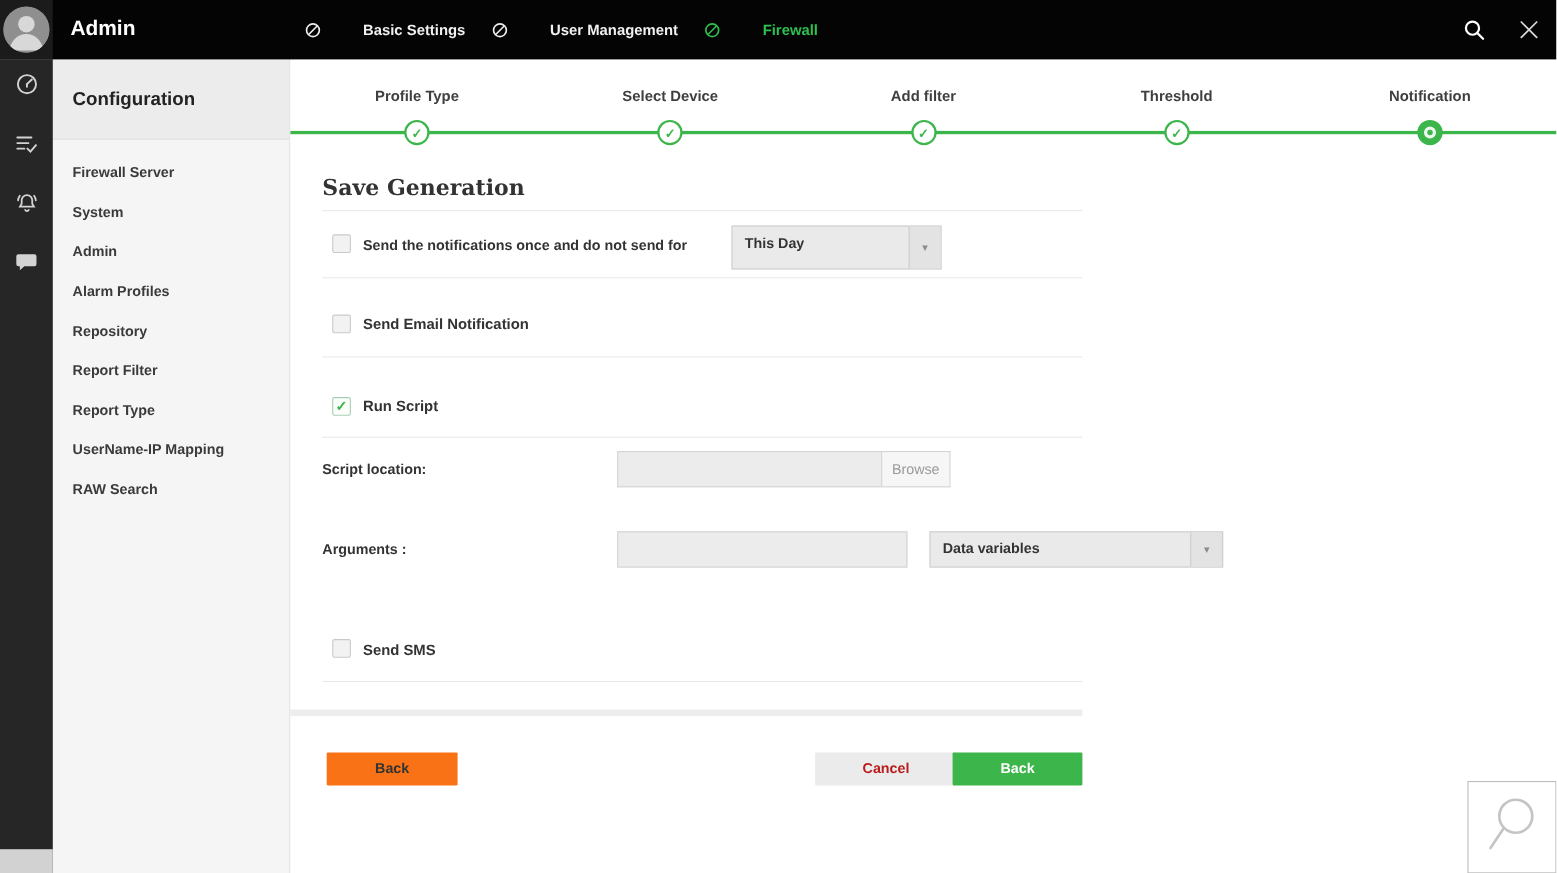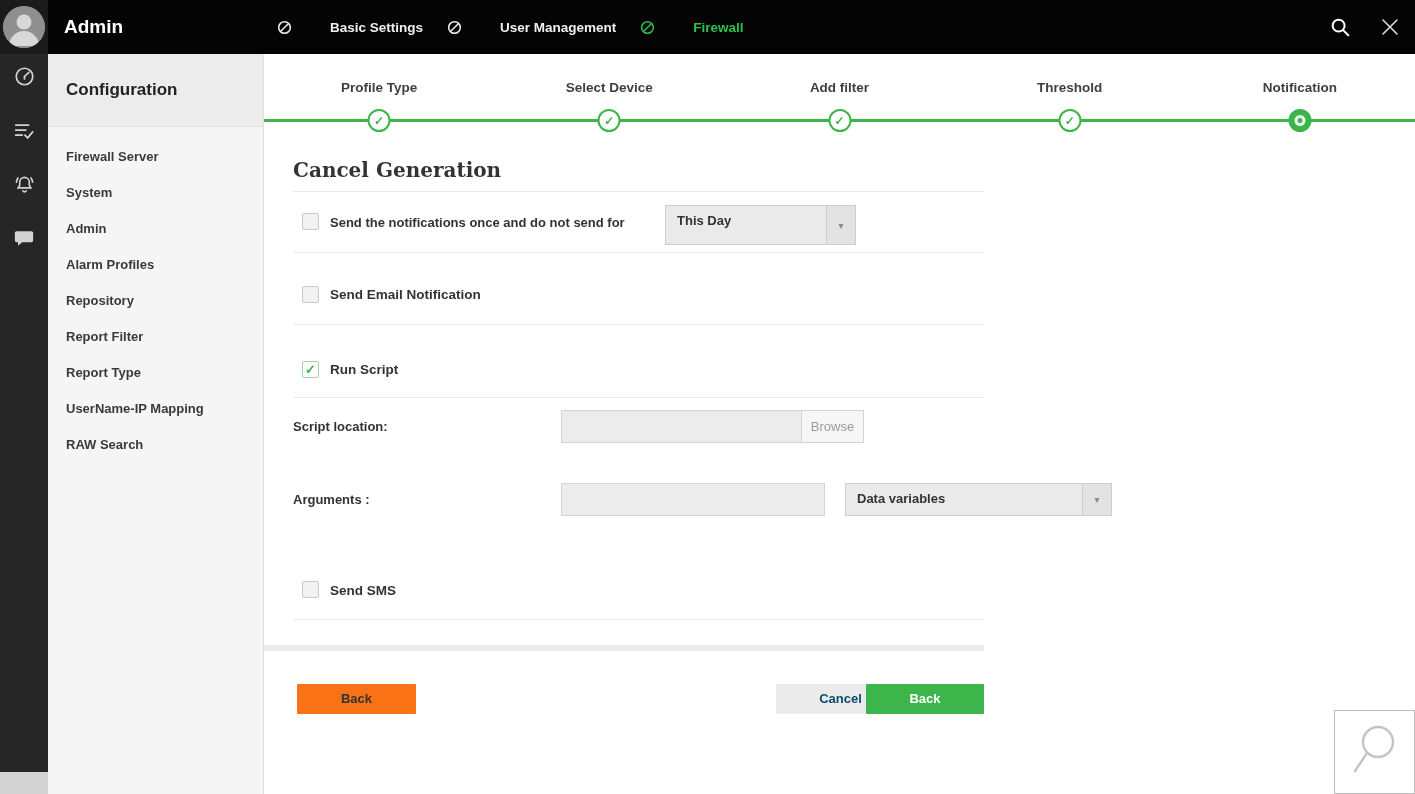--- a/index.html
+++ b/index.html
@@ -81,21 +81,21 @@
   .dd-caret { width:29px; border-left:1px solid #cdcdcd; background:#e3e3e3; display:flex; align-items:center; justify-content:center; color:#8b8b8b; font-size:10px; }
 
   .input-group { position:absolute; display:flex; border:1px solid #d4d4d4; background:#ececec; }
   .ig-script { left:297px; top:356px; width:303px; height:33px; }
   .ig-args { left:297px; top:429px; width:264px; height:33px; }
   .text-input { flex:1; border:none; background:transparent; outline:none; font-family:"Liberation Sans", sans-serif; font-size:13px; color:#333; padding:0 8px; min-width:0; }
   .browse-btn { width:62px; background:#f6f6f6; border-left:1px solid #d4d4d4; color:#9a9a9a; font-size:13px; line-height:31px; text-align:center; cursor:pointer; }
 
   .btn { position:absolute; height:30px; border:none; font-family:"Liberation Sans", sans-serif; font-weight:700; font-size:13px; text-align:center; line-height:30px; cursor:pointer; border-radius:1px; }
   .btn-back   { left:33px;  top:630px; width:119px; background:#f97316; color:#333; }
-  .btn-cancel { left:477px; top:630px; width:129px; background:#ebebeb; color:#0c4a6e;margin-left:35px; }
+  .btn-cancel { left:477px; top:630px; width:129px; background:#ebebeb; color:#b91c1c; }
   .btn-save   { left:602px; top:630px; width:118px; background:#3cb54a; color:#fff; }
 
   
   .zoom-box { position:absolute; left:1334px; top:710px; width:81px; height:84px; background:#fff; border:1px solid #bdbdbd; z-index:40; display:flex; align-items:center; justify-content:center; cursor:pointer; }
 </style>
 </head>
 <body>
 
 <div class="topbar">
   <div class="avatar-box">
@@ -235,21 +235,21 @@
       </div>
       <div class="step current">
         <div class="step-label">Notification</div>
         <div class="step-circle">
             <span class="inner-ring"></span>
           </div>
       </div>
     </div>
   </div>
 
-  <h2 class="content-heading">Cancel Generation</h2>
+  <h2 class="content-heading">Save Generation</h2>
   <div class="divider d0"></div>
 
   <div class="checkbox cb-once"></div>
   <div class="field-label lbl-once">Send the notifications once and do not send for</div>
   <div class="dropdown dd-once">
     <span class="dd-value">This Day</span>
     <span class="dd-caret">▾</span>
   </div>
   <div class="divider d1"></div>
 

